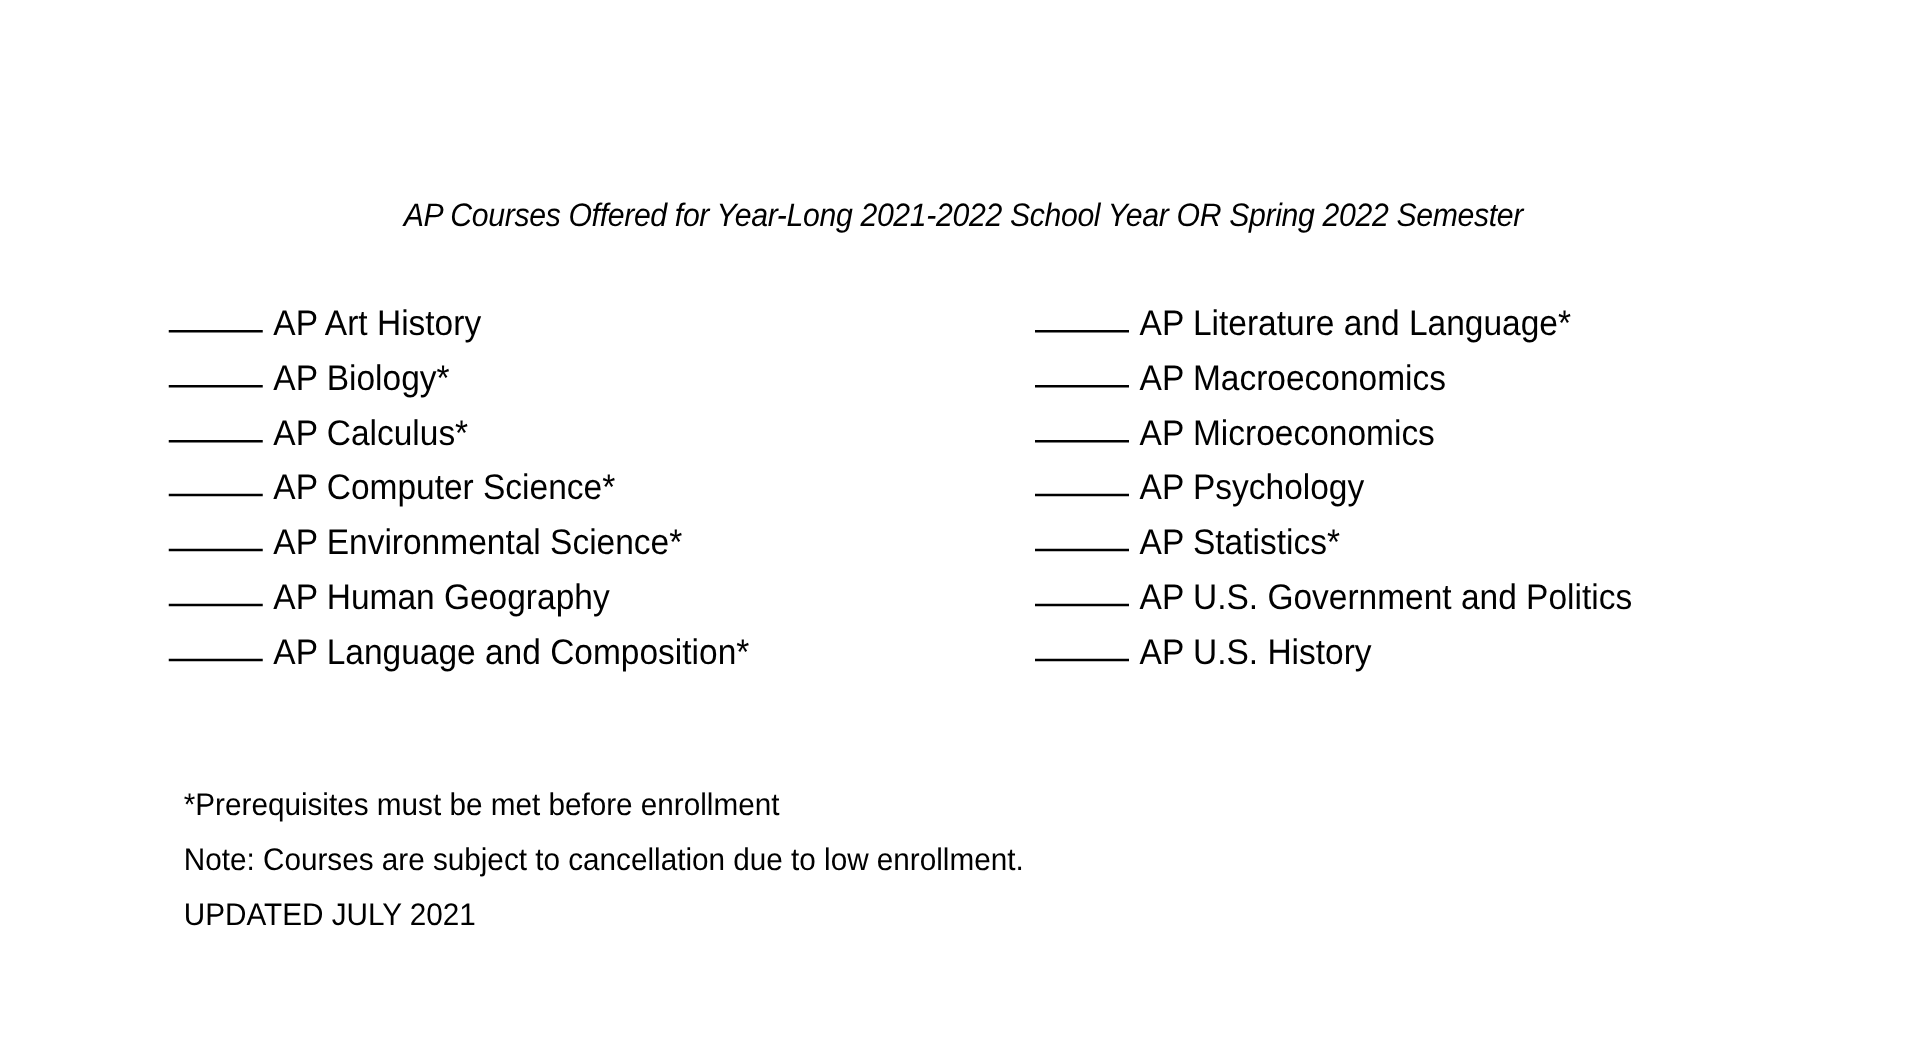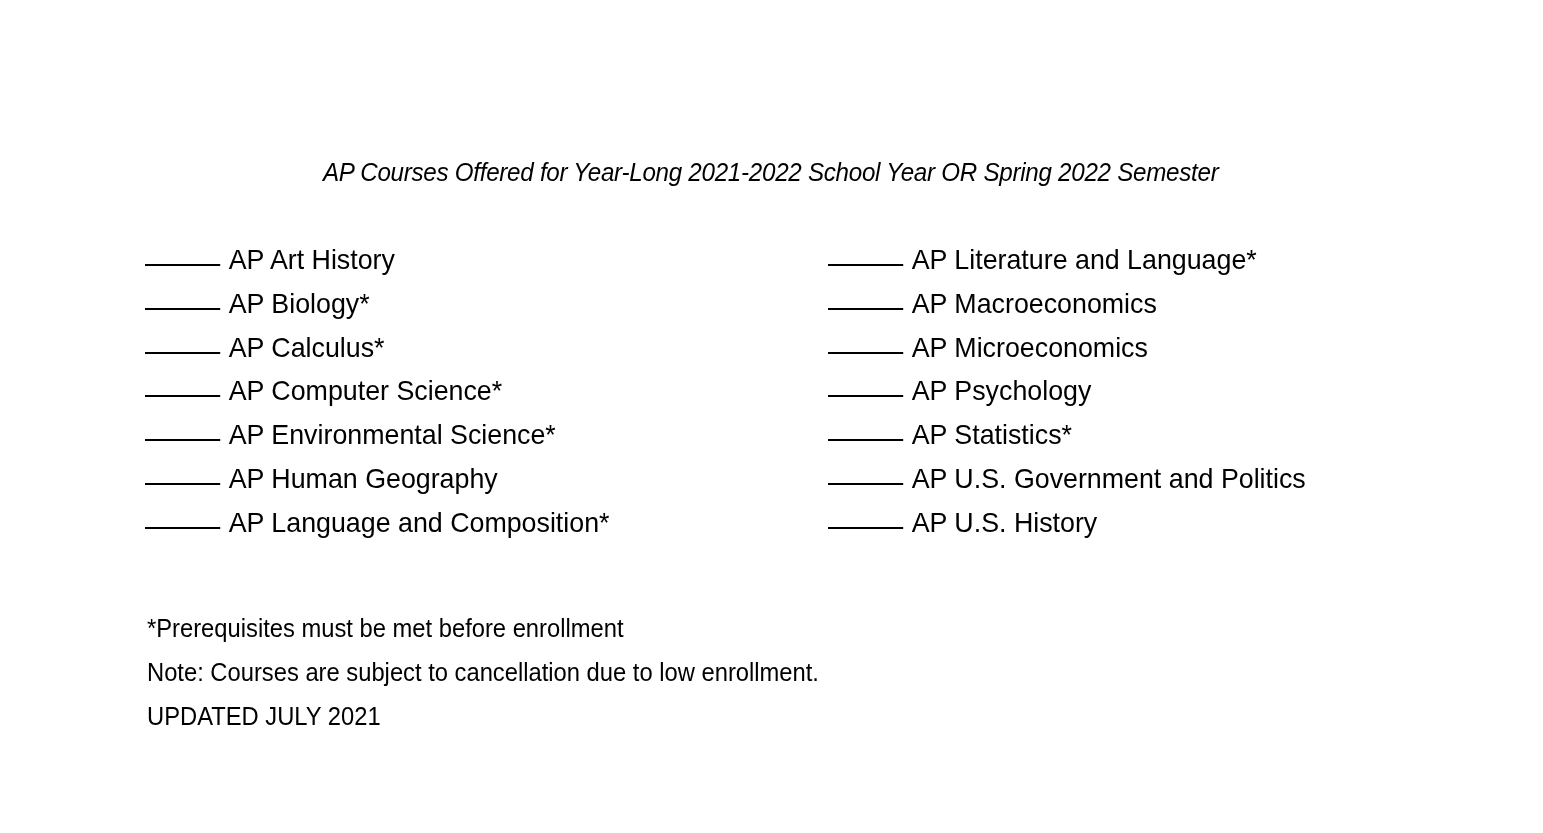--- a/index.html
+++ b/index.html
@@ -23,21 +23,21 @@
       font-style: italic;
       white-space: nowrap;
       letter-spacing: -0.3px;
       transform: scaleX(0.93);
       transform-origin: left top;
     }
     .col {
       position: absolute;
       top: 240px;
     }
-    .col-left { left: 145px; }
+    .col-left { left: 135px; }
     .col-right { left: 828px; text-align: center; }
     .course {
       height: 43.8px;
       line-height: 38px;
       font-size: 28.5px;
       white-space: nowrap;
       display: flex;
       align-items: flex-start;
       transform: scaleX(0.94);
       transform-origin: left top;
@@ -49,21 +49,21 @@
       border-bottom: 2px solid #000;
       margin-right: 9px;
       flex: 0 0 auto;
     }
     .course-name {
       display: inline-block;
     }
     .footer {
       position: absolute;
       left: 147px;
-      top: 612px;
+      top: 628px;
     }
     .footer-line {
       font-size: 25px;
       height: 43.8px;
       line-height: 32px;
       white-space: nowrap;
       transform: scaleX(0.95);
       transform-origin: left top;
     }
   </style>

